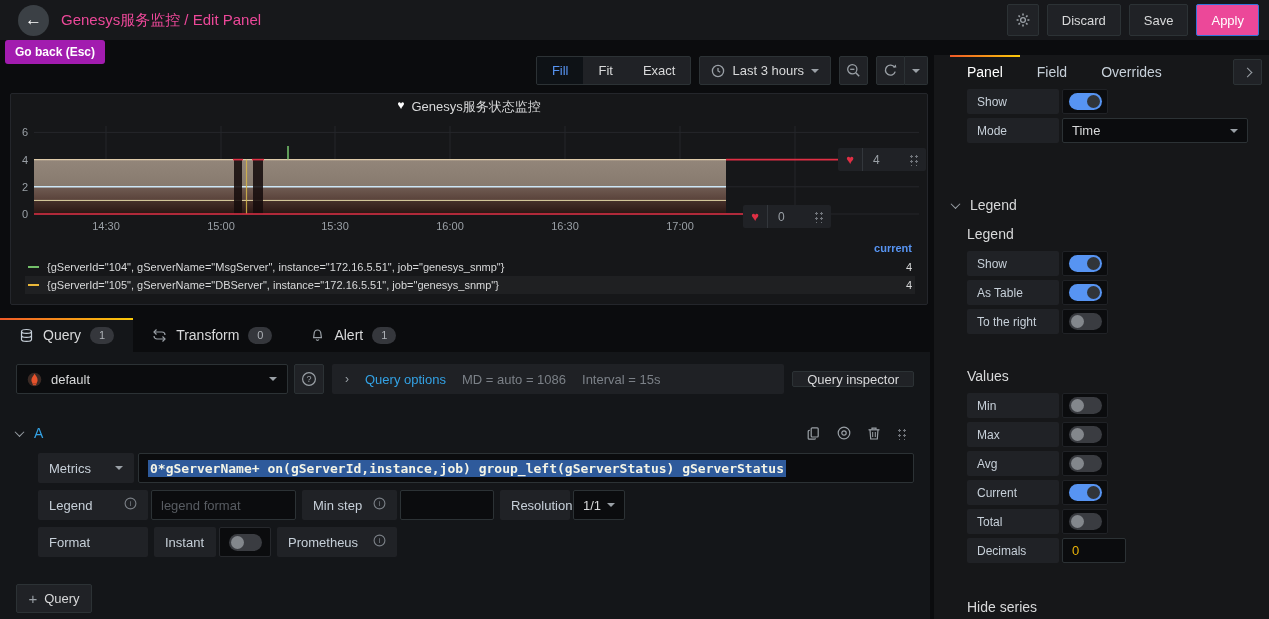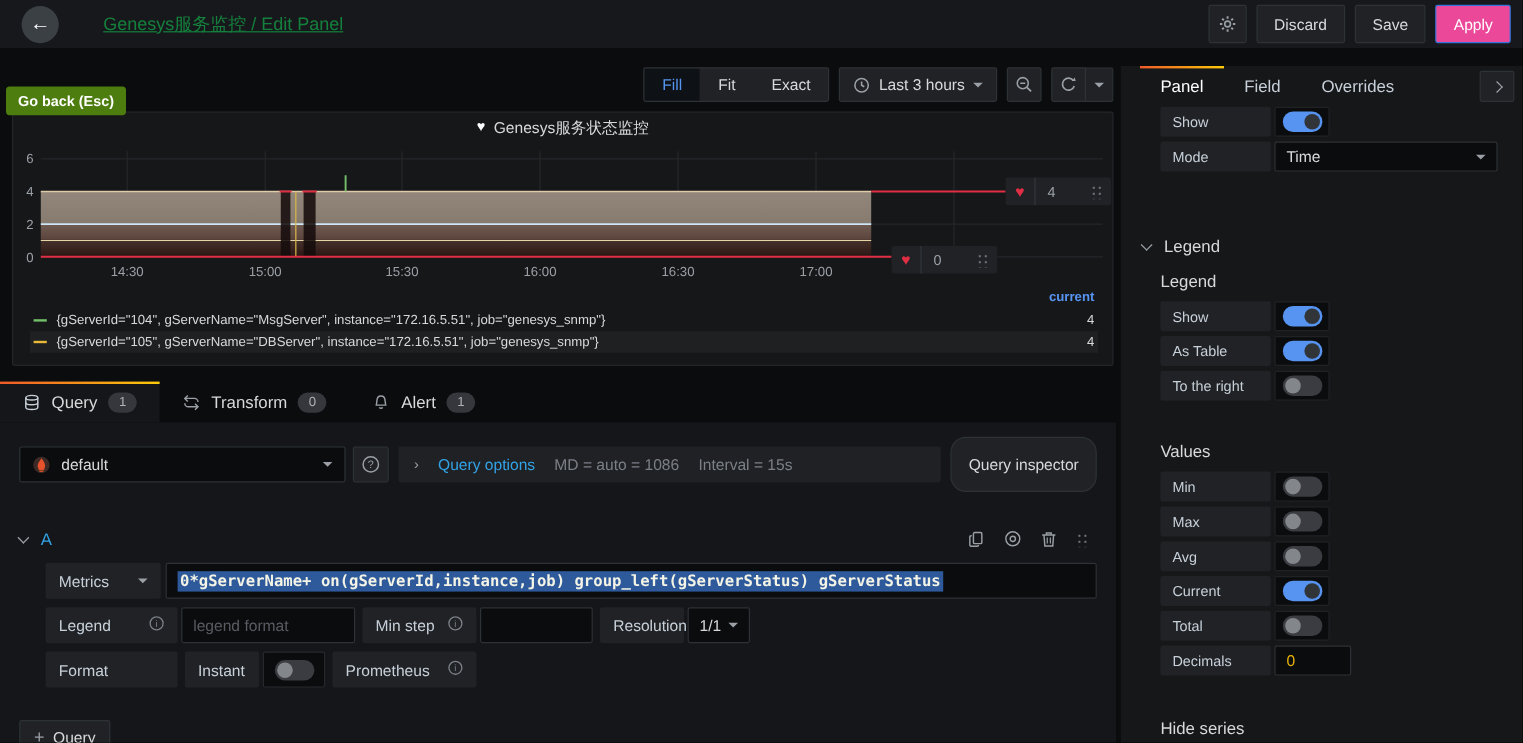--- a/index.html
+++ b/index.html
@@ -5,28 +5,28 @@
   * { margin:0; padding:0; box-sizing:border-box; }
   html,body { background:#000; }
   .frame { position:relative; width:1269px; height:619px; background:#0b0c0e;
            font-family:"Liberation Sans",sans-serif; color:#d8d9da; overflow:hidden; font-size:13px; }
 
   
   .topbar { position:absolute; left:0; top:0; width:1269px; height:40px; background:#17181b;
             display:flex; align-items:center; padding:0 10px; z-index:4; }
   .back-btn { width:31px; height:31px; border-radius:50%; background:#3b4045; color:#fff;
               display:flex; align-items:center; justify-content:center; font-size:17px; margin-left:8px; cursor:pointer; }
-  .page-title { margin-left:37px; font-size:15px; color:#15803d;text-decoration:underline; }
+  .page-title { margin-left:12px; font-size:15px; color:#ec4899; }
   .topbar-actions { margin-left:auto; display:flex; gap:8px; align-items:center; }
   .btn { height:32px; border-radius:2px; background:#202226; border:1px solid #2c3235; color:#d8d9da;
          font-size:13px; font-weight:500; display:flex; align-items:center; justify-content:center; padding:0 14px; cursor:pointer; }
   .btn.primary { background:#ec4899; border-color:#3274d9; color:#fff; }
   .icon-btn { width:32px; padding:0; color:#9aa0a6; }
-  .tooltip { position:absolute; left:5px; top:40px; background:#4d7c0f; color:#fff; font-size:12px;
-             font-weight:700; padding:5px 10px; border-radius:3px; z-index:5;margin-top:32px; }
+  .tooltip { position:absolute; left:5px; top:40px; background:#a21caf; color:#fff; font-size:12px;
+             font-weight:700; padding:5px 10px; border-radius:3px; z-index:5; }
 
   
   .pv-toolbar { position:absolute; left:0; top:56px; width:928px; display:flex; justify-content:flex-end;
                 align-items:center; gap:8px; }
   .seg { display:flex; background:#202226; border:1px solid #2c3235; border-radius:2px; height:29px; overflow:hidden; }
   .seg-item { padding:0 15px; display:flex; align-items:center; font-size:13px; color:#d8d9da; cursor:pointer; }
   .seg-item.active { background:#0e1216; color:#5794f2; }
   .tp { display:flex; align-items:center; gap:7px; background:#202226; border:1px solid #2c3235;
         border-radius:2px; height:29px; padding:0 11px; font-size:13px; cursor:pointer; }
   .caret { width:0; height:0; border-left:4px solid transparent; border-right:4px solid transparent;
@@ -78,21 +78,21 @@
   .ds-picker { width:272px; height:30px; background:#0b0c0e; border:1px solid #2c3235; border-radius:2px;
                display:flex; align-items:center; padding:0 10px; gap:9px; cursor:pointer; }
   .ds-picker .caret { margin-left:auto; }
   .help-btn { width:30px; height:30px; margin-left:6px; background:#202226; border:1px solid #2c3235;
               border-radius:2px; display:flex; align-items:center; justify-content:center; color:#9aa0a6; cursor:pointer; }
   .qopts { flex:1; height:30px; margin-left:8px; margin-right:8px; background:#1f2125; display:flex;
            align-items:center; gap:16px; padding:0 13px; border-radius:2px; cursor:pointer; }
   .qopts .expand { color:#9aa0a6; font-size:12px; }
   .qopts .link { color:#33a2e5; }
   .qopts .dim { color:#7b8087; }
-  .qi-btn { height:46px;border-radius:13px; }
+  .qi-btn { height:16px; }
 
   .qcard { margin-top:26px; }
   .qhead { display:flex; align-items:center; gap:11px; height:26px; }
   .refid { color:#33a2e5; font-size:14px; }
   .qactions { margin-left:auto; display:flex; align-items:center; gap:15px; color:#9aa0a6; }
   .chev { width:7px; height:7px; border-right:1.4px solid #9aa0a6; border-bottom:1.4px solid #9aa0a6;
           display:inline-block; }
   .chev.down { transform:rotate(45deg) translate(-1px,-1px); }
   .chev.right { transform:rotate(-45deg); }
 

